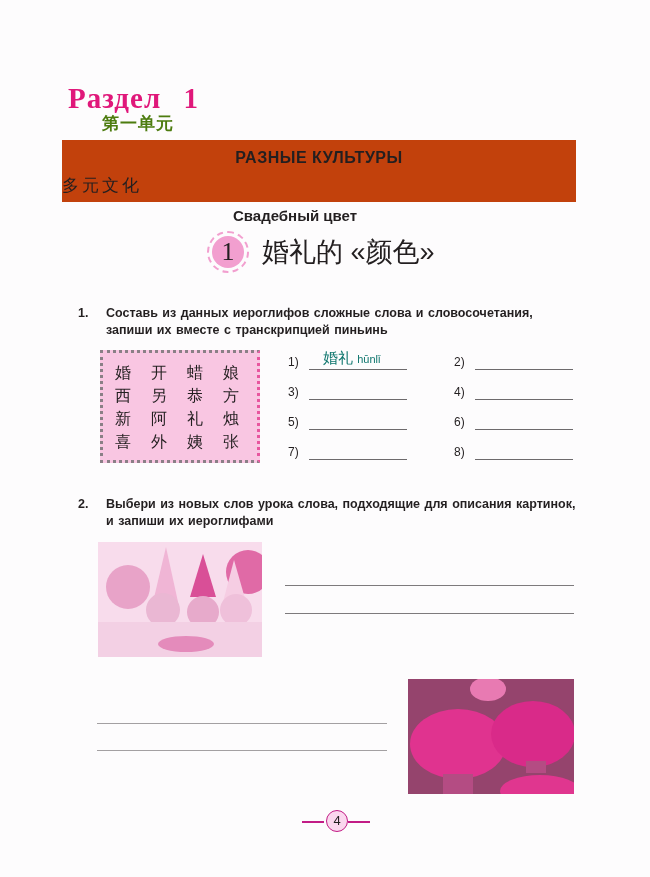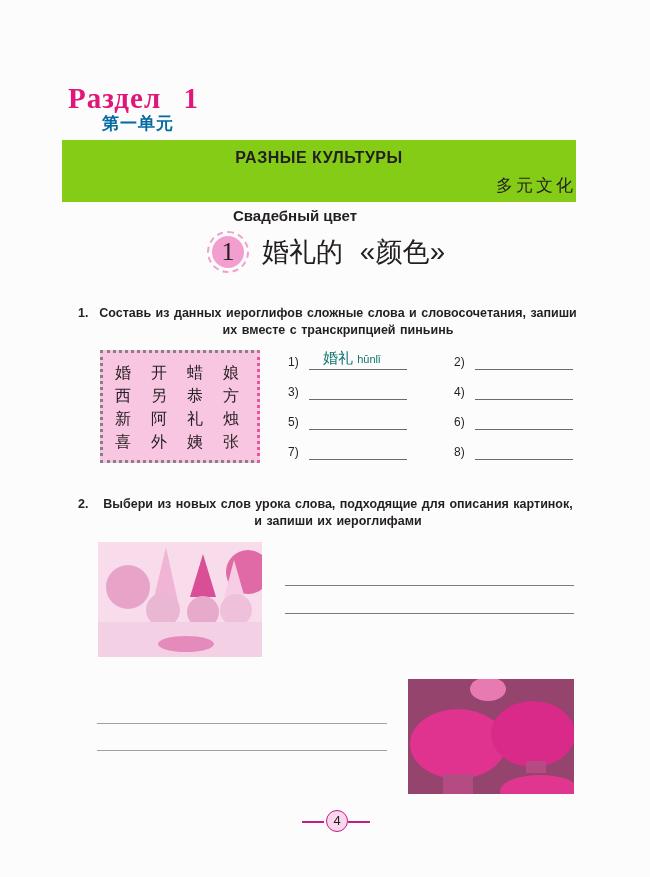--- a/index.html
+++ b/index.html
@@ -1,30 +1,30 @@
 <!DOCTYPE html>
 <html><head>
 <meta charset="utf-8">
 <style>
   html, body { margin:0; padding:0; }
   body { width:650px; height:877px; background:#fdfcfd; position:relative; overflow:hidden; font-family:"Liberation Sans", sans-serif; color:#231f20; }
   .abs { position:absolute; }
   .razdel { left:68px; top:82px; font-size:29px; font-weight:bold; color:#e0177a; letter-spacing:1px; word-spacing:14px;font-family:Liberation Serif, serif; }
-  .razdel-cn { left:102px; top:112px; font-size:17px; font-weight:bold; color:#0369a1; font-family:Liberation Sans, sans-serif; letter-spacing:1px; }
-  .banner { left:62px; top:140px; width:514px; height:62px; background:#84cc16; }
+  .razdel-cn { left:102px; top:112px; font-size:17px; font-weight:bold; color:#4d7c0f; font-family:Liberation Sans, sans-serif; letter-spacing:1px; }
+  .banner { left:62px; top:140px; width:514px; height:62px; background:#c2410c; }
   .banner-ru { position:absolute; left:0; right:0; top:9px; text-align:center; font-size:16px; font-weight:bold; letter-spacing:0.5px; }
-  .banner-cn { position:absolute; left:0; right:0; top:34px; text-align:right; font-size:17px; font-family:"DejaVu Serif", serif; letter-spacing:3px; }
+  .banner-cn { position:absolute; left:0; right:0; top:34px; text-align:left; font-size:17px; font-family:"DejaVu Serif", serif; letter-spacing:3px; }
   .lesson-ru { left:0; width:590px; top:207px; text-align:center; font-size:15px; font-weight:bold; }
   .badge { left:207px; top:231px; width:42px; height:42px; }
   .badge-circle { position:absolute; left:5px; top:5px; width:32px; height:32px; border-radius:50%; background:#f29fcf; text-align:center; line-height:32px; font-family:"Liberation Serif", serif; font-size:26px; color:#231f20; }
   .badge-ring { position:absolute; left:0; top:0; width:38px; height:38px; border-radius:50%; border:2px dashed #f29fcf; }
-  .lesson-cn { left:262px; top:234px; font-size:27px; font-family:Liberation Mono, monospace; }
+  .lesson-cn { left:262px; top:234px; font-size:27px; font-family:Liberation Sans, sans-serif; }
   .task { left:78px; font-size:12.5px; font-weight:bold; line-height:17px; width:500px; word-spacing:1px; }
   .task-num { position:absolute; left:0; top:0; }
-  .task-text { margin-left:20px;text-align:center; }
+  .task-text { margin-left:28px; }
   .hanzi-box { left:100px; top:350px; width:160px; height:113px; background:#f9c6e2; border:3px dotted #8a7f86; border-right-color:#e8559f; box-sizing:border-box; }
   .hanzi-grid { position:absolute; left:12px; top:10px; display:grid; grid-template-columns:repeat(4, 36px); grid-auto-rows:23px; font-family:"DejaVu Serif", serif; font-size:16px; }
   .ans { font-size:12px; }
   .ans-num { position:absolute; }
   .ans-line { position:absolute; height:1px; background:#6d6a6c; width:98px; }
   .sample { position:absolute; color:#0f766e; font-size:15px; }
   .sample small { font-size:11px; }
   .photo { overflow:hidden; }
   .line { height:1px; background:#7d7a7c; }
   .pager { left:302px; top:810px; width:70px; height:22px; }

